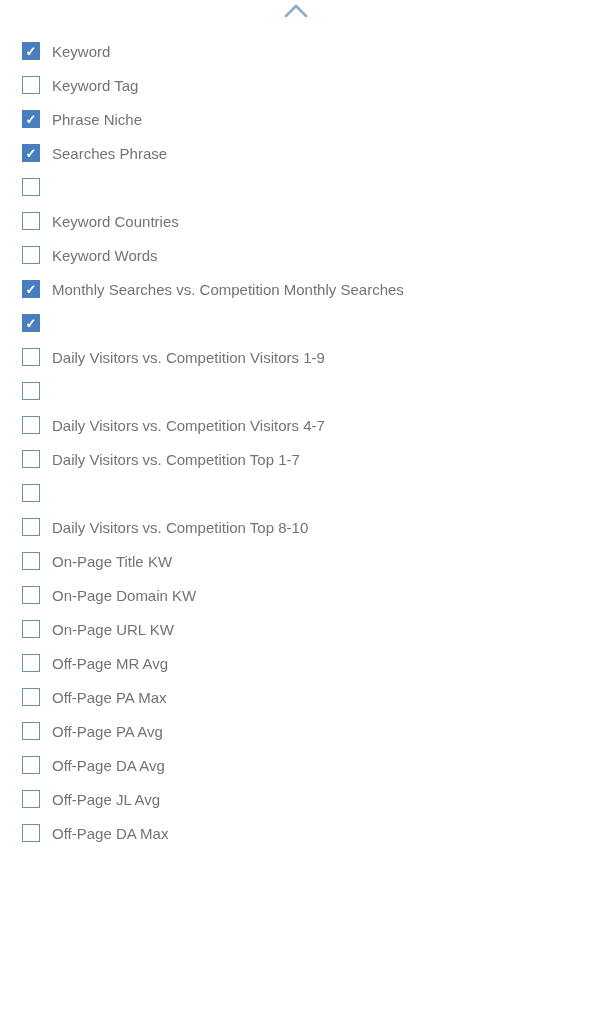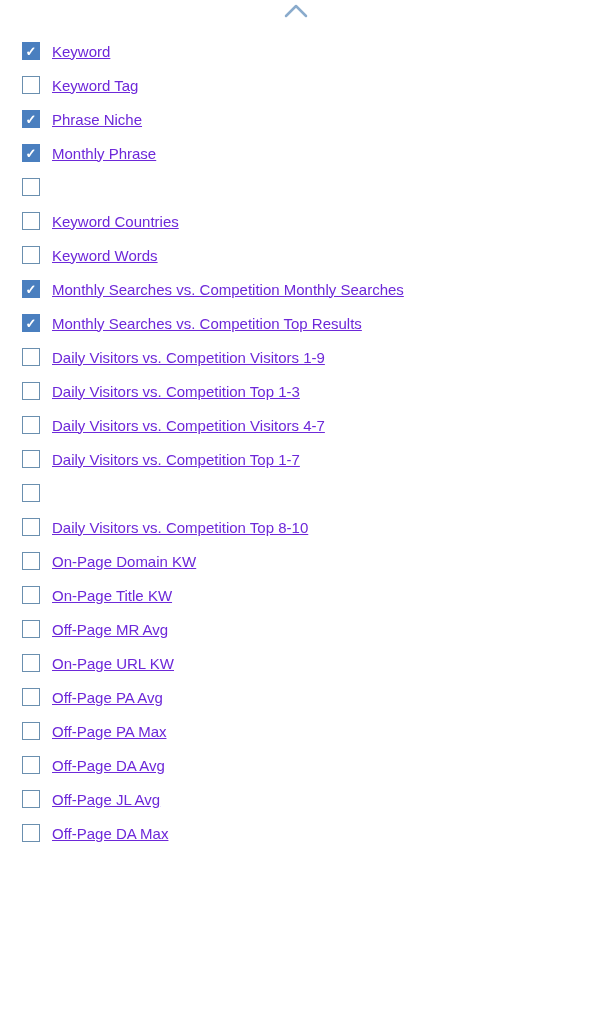--- a/index.html
+++ b/index.html
@@ -55,24 +55,23 @@
     }
 
     .checkmark {
       color: #ffffff;
       font-size: 13px;
       line-height: 1;
       font-weight: bold;
     }
 
     .item-label {
-      color: #6d28d9;
+      color: #737373;
       font-size: 15px;
       line-height: 1.4;
-      text-decoration: underline;
     }
 
     .top-arrow {
       display: flex;
       justify-content: center;
       padding: 4px 0 8px 0;
     }
 
     .top-arrow svg {
       width: 24px;
@@ -110,21 +109,21 @@
         </div>
       </div>
       <span class="item-label">Phrase Niche</span>
     </div>
     <div class="list-item">
       <div class="checkbox-wrapper">
         <div class="checkbox-box checked">
           <span class="checkmark">✓</span>
         </div>
       </div>
-      <span class="item-label">Monthly Phrase</span>
+      <span class="item-label">Searches Phrase</span>
     </div>
     <div class="list-item">
       <div class="checkbox-wrapper">
         <div class="checkbox-box"></div>
       </div>
     </div>
     <div class="list-item">
       <div class="checkbox-wrapper">
         <div class="checkbox-box"></div>
       </div>
@@ -143,33 +142,31 @@
         </div>
       </div>
       <span class="item-label">Monthly Searches vs. Competition Monthly Searches</span>
     </div>
     <div class="list-item">
       <div class="checkbox-wrapper">
         <div class="checkbox-box checked">
           <span class="checkmark">✓</span>
         </div>
       </div>
-      <span class="item-label">Monthly Searches vs. Competition Top Results</span>
     </div>
     <div class="list-item">
       <div class="checkbox-wrapper">
         <div class="checkbox-box"></div>
       </div>
       <span class="item-label">Daily Visitors vs. Competition Visitors 1-9</span>
     </div>
     <div class="list-item">
       <div class="checkbox-wrapper">
         <div class="checkbox-box"></div>
       </div>
-      <span class="item-label">Daily Visitors vs. Competition Top 1-3</span>
     </div>
     <div class="list-item">
       <div class="checkbox-wrapper">
         <div class="checkbox-box"></div>
       </div>
       <span class="item-label">Daily Visitors vs. Competition Visitors 4-7</span>
     </div>
     <div class="list-item">
       <div class="checkbox-wrapper">
         <div class="checkbox-box"></div>
@@ -184,56 +181,56 @@
     <div class="list-item">
       <div class="checkbox-wrapper">
         <div class="checkbox-box"></div>
       </div>
       <span class="item-label">Daily Visitors vs. Competition Top 8-10</span>
     </div>
     <div class="list-item">
       <div class="checkbox-wrapper">
         <div class="checkbox-box"></div>
       </div>
+      <span class="item-label">On-Page Title KW</span>
+    </div>
+    <div class="list-item">
+      <div class="checkbox-wrapper">
+        <div class="checkbox-box"></div>
+      </div>
       <span class="item-label">On-Page Domain KW</span>
     </div>
     <div class="list-item">
       <div class="checkbox-wrapper">
         <div class="checkbox-box"></div>
       </div>
-      <span class="item-label">On-Page Title KW</span>
+      <span class="item-label">On-Page URL KW</span>
     </div>
     <div class="list-item">
       <div class="checkbox-wrapper">
         <div class="checkbox-box"></div>
       </div>
       <span class="item-label">Off-Page MR Avg</span>
     </div>
     <div class="list-item">
       <div class="checkbox-wrapper">
         <div class="checkbox-box"></div>
       </div>
-      <span class="item-label">On-Page URL KW</span>
+      <span class="item-label">Off-Page PA Max</span>
     </div>
     <div class="list-item">
       <div class="checkbox-wrapper">
         <div class="checkbox-box"></div>
       </div>
       <span class="item-label">Off-Page PA Avg</span>
     </div>
     <div class="list-item">
       <div class="checkbox-wrapper">
         <div class="checkbox-box"></div>
       </div>
-      <span class="item-label">Off-Page PA Max</span>
-    </div>
-    <div class="list-item">
-      <div class="checkbox-wrapper">
-        <div class="checkbox-box"></div>
-      </div>
       <span class="item-label">Off-Page DA Avg</span>
     </div>
     <div class="list-item">
       <div class="checkbox-wrapper">
         <div class="checkbox-box"></div>
       </div>
       <span class="item-label">Off-Page JL Avg</span>
     </div>
     <div class="list-item">
       <div class="checkbox-wrapper">

